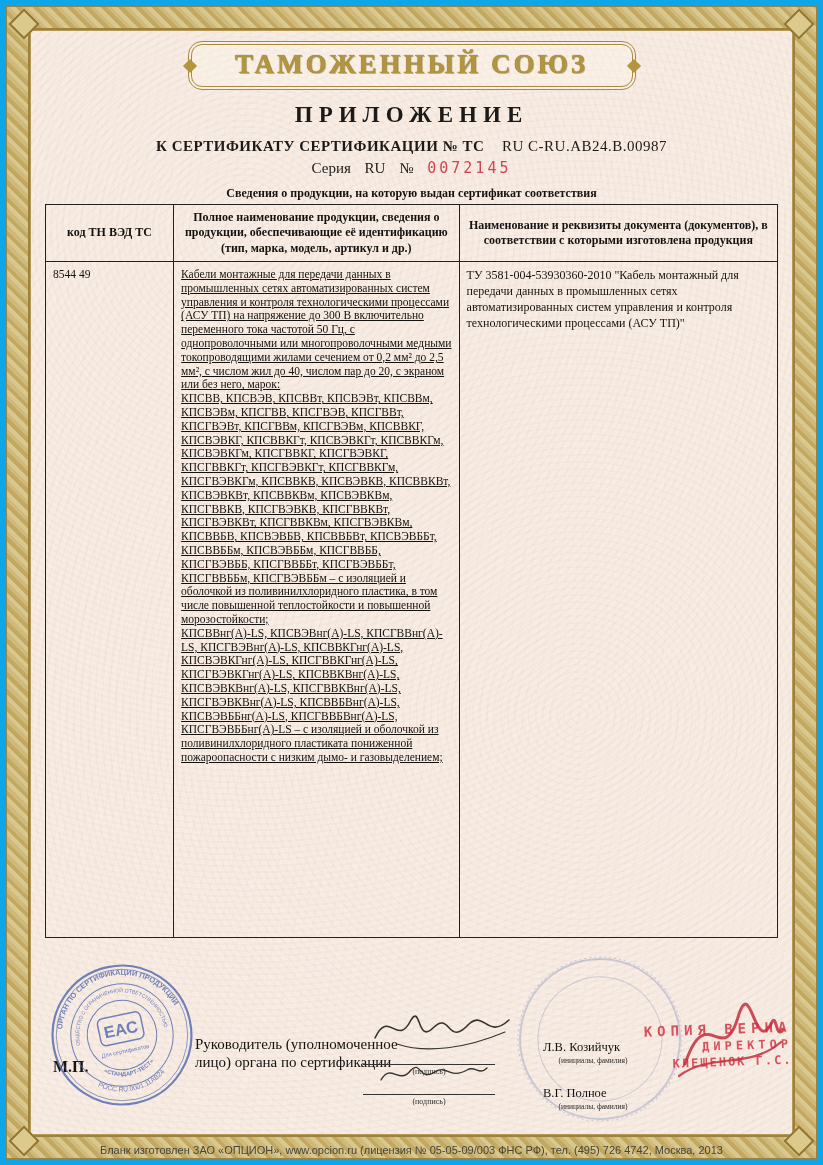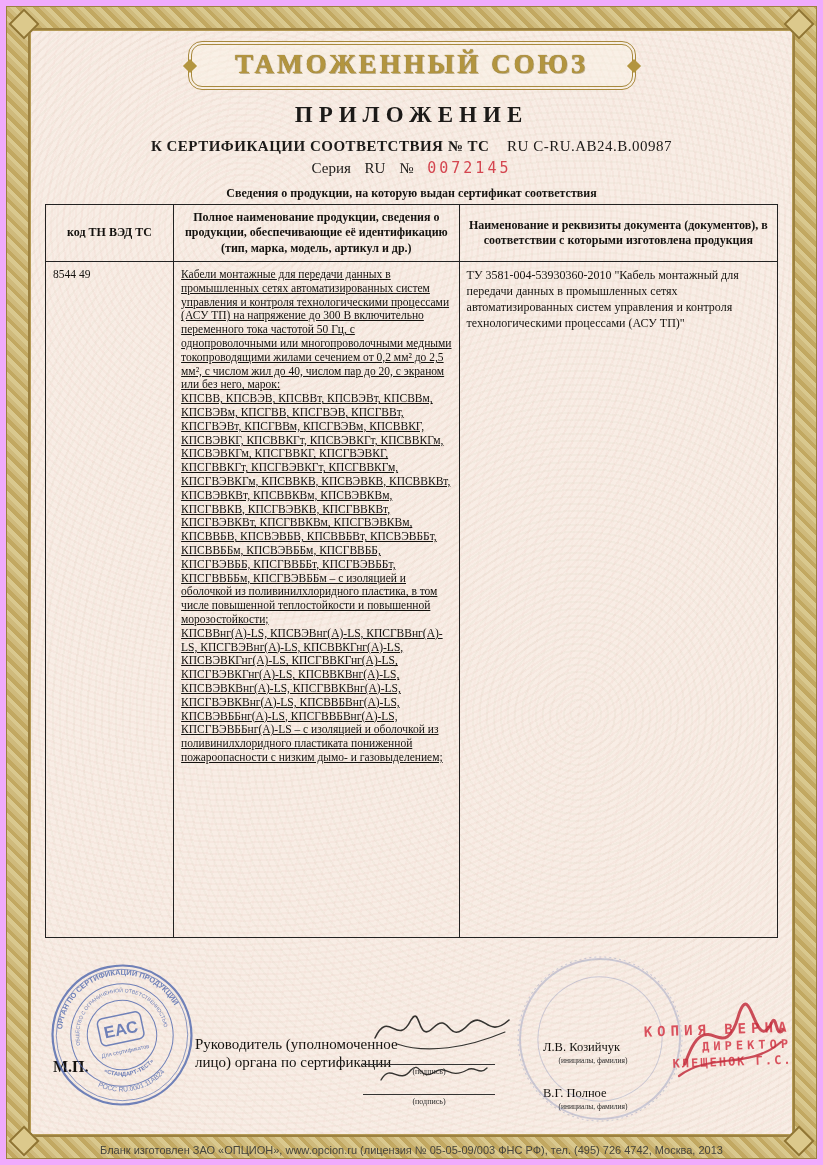--- a/index.html
+++ b/index.html
@@ -1,19 +1,19 @@
 <!DOCTYPE html>
 <html><head>
 <meta charset="utf-8">
 <style>
   * { margin:0; padding:0; box-sizing:border-box; }
   html,body { width:823px; height:1165px; }
   body { font-family:"Liberation Serif", serif; background:#ffffff; position:relative; }
 
-  .page { position:relative; width:823px; height:1165px; background:#f0abfc; overflow:hidden; }
+  .page { position:relative; width:823px; height:1165px; background:#0ea5e9; overflow:hidden; }
 
   
   .band {
     position:absolute; inset:6px;
     background:
       repeating-linear-gradient(45deg,#d9c88e 0 4px,#c2a861 4px 8px,#cfba7c 8px 12px);
     border:1px solid #9c8140;
   }
   .band::after { content:""; position:absolute; inset:21px; border:2px solid #9c8140; }
   .corner { position:absolute; width:22px; height:22px; background:#dcc98c; border:2px solid #8f7433; transform:rotate(45deg); z-index:3; }
@@ -106,21 +106,21 @@
 
   <div class="inner">
 
     <div class="banner">
       <span class="banner-text">ТАМОЖЕННЫЙ СОЮЗ</span>
     </div>
 
     <div class="title">ПРИЛОЖЕНИЕ</div>
 
     <div class="cert-line">
-      <span class="lbl">К СЕРТИФИКАЦИИ СООТВЕТСТВИЯ  № ТС</span>
+      <span class="lbl">К СЕРТИФИКАТУ СЕРТИФИКАЦИИ  № ТС</span>
       <span class="num">RU C-RU.АВ24.В.00987</span>
     </div>
 
     <div class="series-line">
       <span>Серия</span>
       <span>RU</span>
       <span>№</span>
       <span class="serial-red">0072145</span>
     </div>
 

